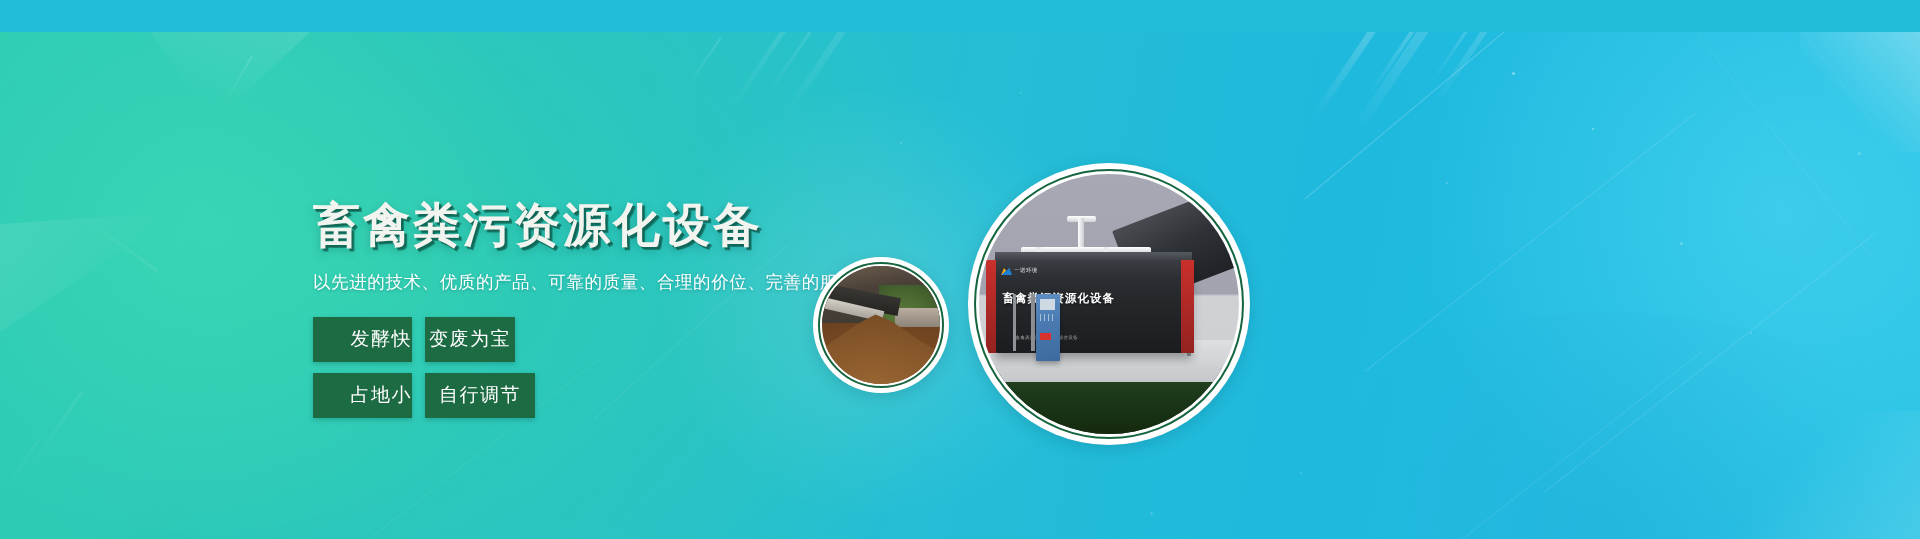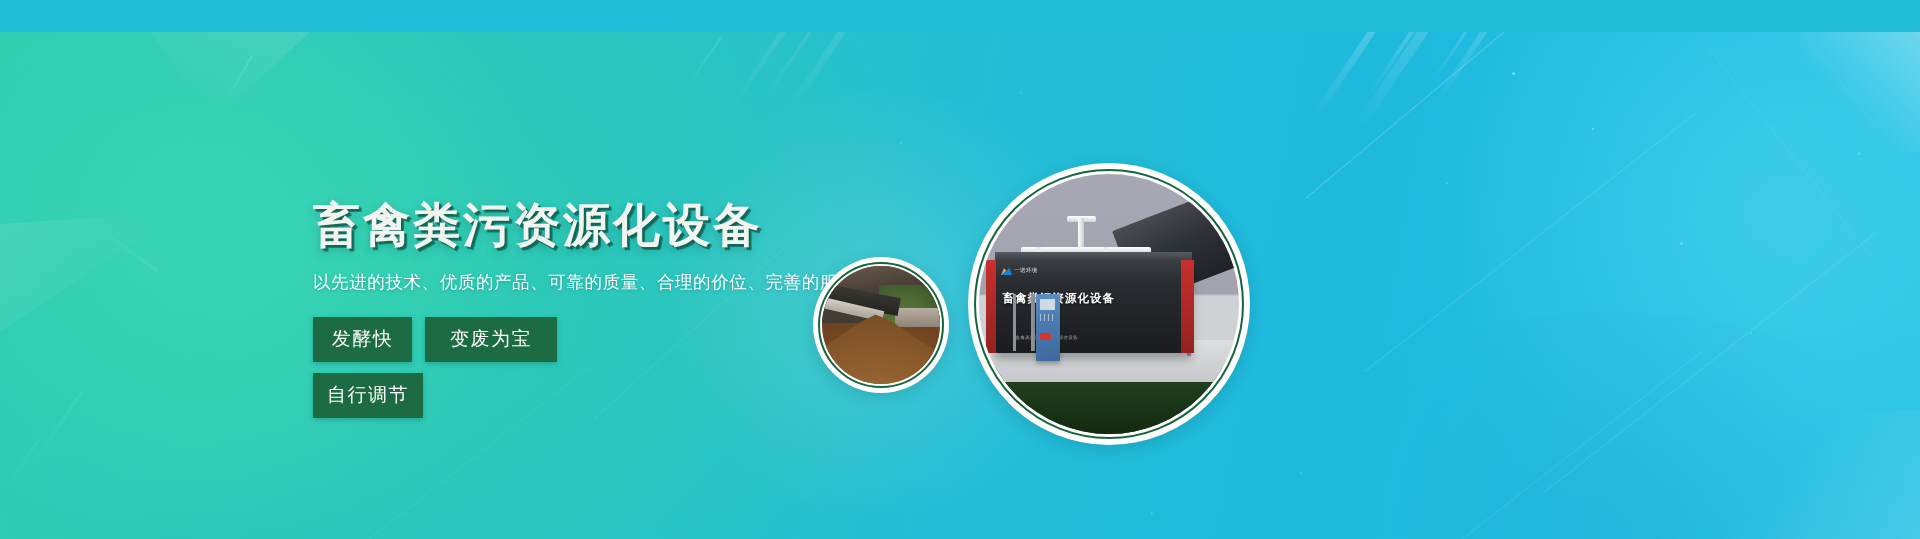--- a/index.html
+++ b/index.html
@@ -47,21 +47,21 @@
   #tags{margin-top:20px;width:360px;}
   .tagrow{display:flex;gap:13px;margin-bottom:11px;}
   .tag{
     background:#1c6b42;color:#ffffff;
     font-size:19px;letter-spacing:1.5px;
     padding:9px 0 10px 0;
     text-align:center;
     box-shadow:0 2px 5px rgba(0,60,50,.25);
     user-select:none;
   }
-  .tag.w3{width:99px;}
+  .tag.w3{width:99px;text-align:right;}
 
   
   .circle-wrap{position:absolute;border-radius:50%;background:#ffffff;
       box-shadow:0 4px 16px rgba(0,60,70,.18);}
   .circle-ring{position:absolute;border-radius:50%;border:2px solid #15663f;}
   .circle-img{position:absolute;border-radius:50%;overflow:hidden;}
 
   
   #circle-small{left:813px;top:225px;width:136px;height:136px;}
   #circle-small .circle-ring{left:5px;top:5px;right:5px;bottom:5px;}
@@ -198,23 +198,24 @@
   <div class="speck" style="left:1300px;top:440px;width:2px;height:2px;opacity:.45;"></div>
   <div class="speck" style="left:1150px;top:480px;width:3px;height:3px;opacity:.4;"></div>
 
   <div id="copy">
     <h1 id="headline">畜禽粪污资源化设备</h1>
     <p class="subline">以先进的技术、优质的产品、可靠的质量、合理的价位、完善的服务</p>
 
     <div id="tags">
       <div class="tagrow">
         <div class="tag w3">发酵快</div>
-        <div class="tag" style="width:132px;">变废为宝</div>
+        <div class="tag" style="width:90px;">变废为宝</div>
       </div>
       <div class="tagrow">
+        <div class="tag w3">占地小</div>
         <div class="tag" style="width:110px;">自行调节</div>
       </div>
     </div>
   </div>
 
   <div id="circle-small" class="circle-wrap">
     <div class="circle-img">
       <div class="compost-sky"></div>
       <div class="compost-green"></div>
       <div class="compost-bldg"></div>

